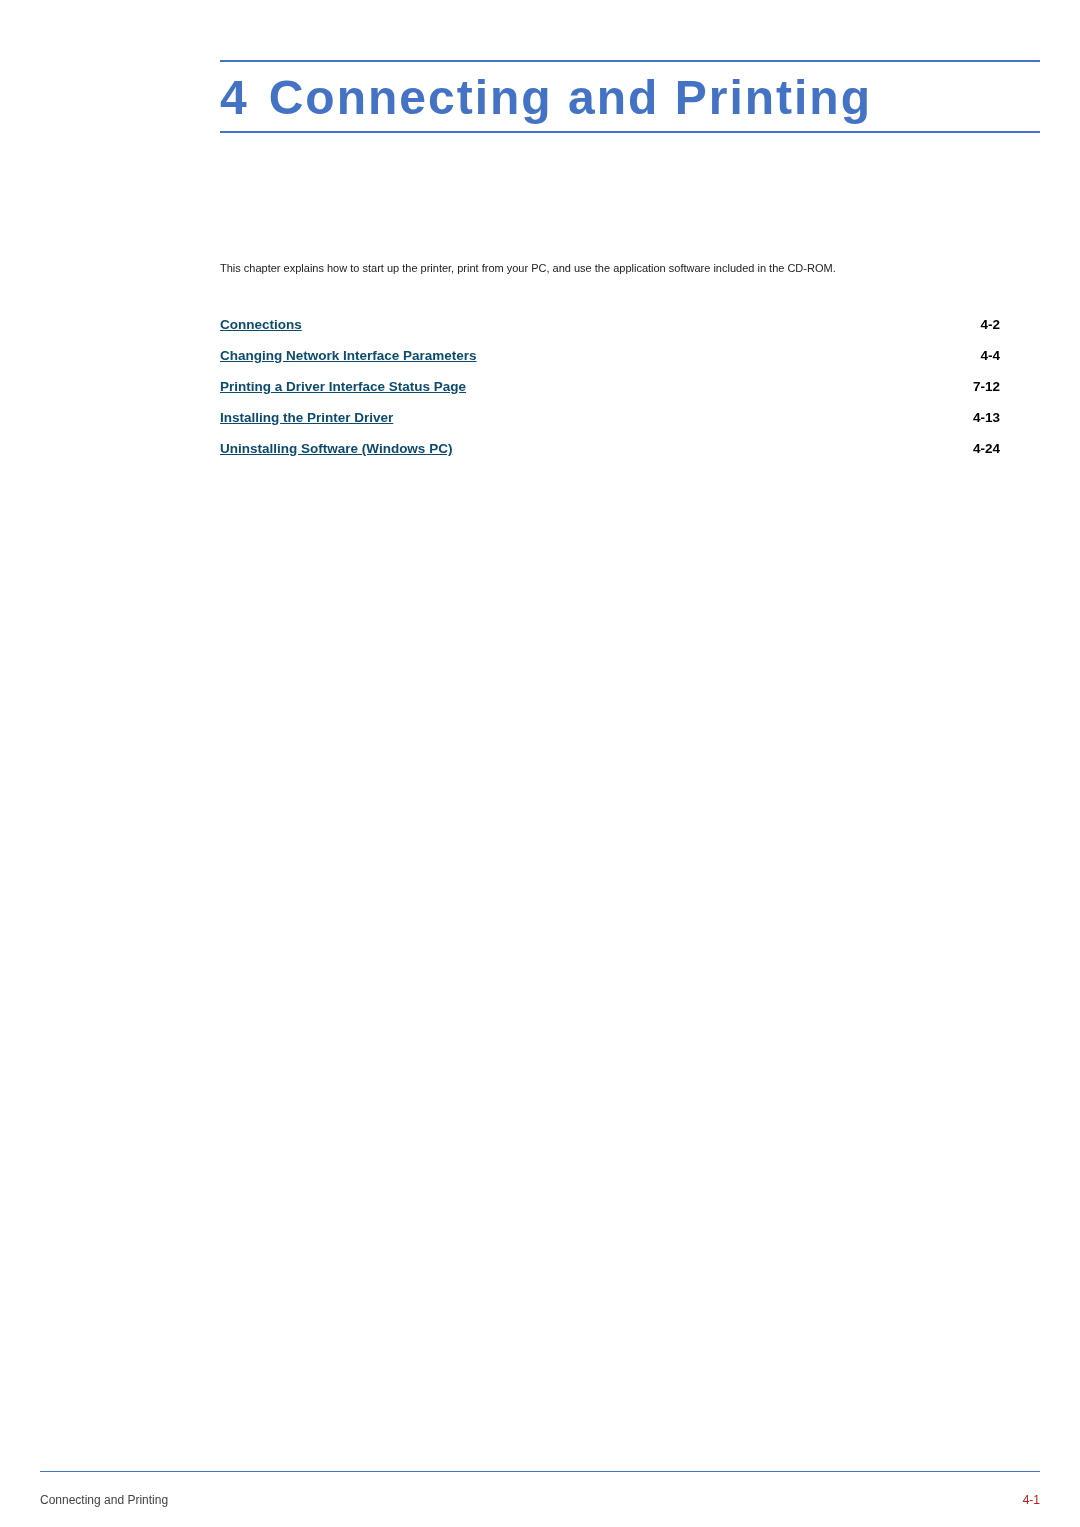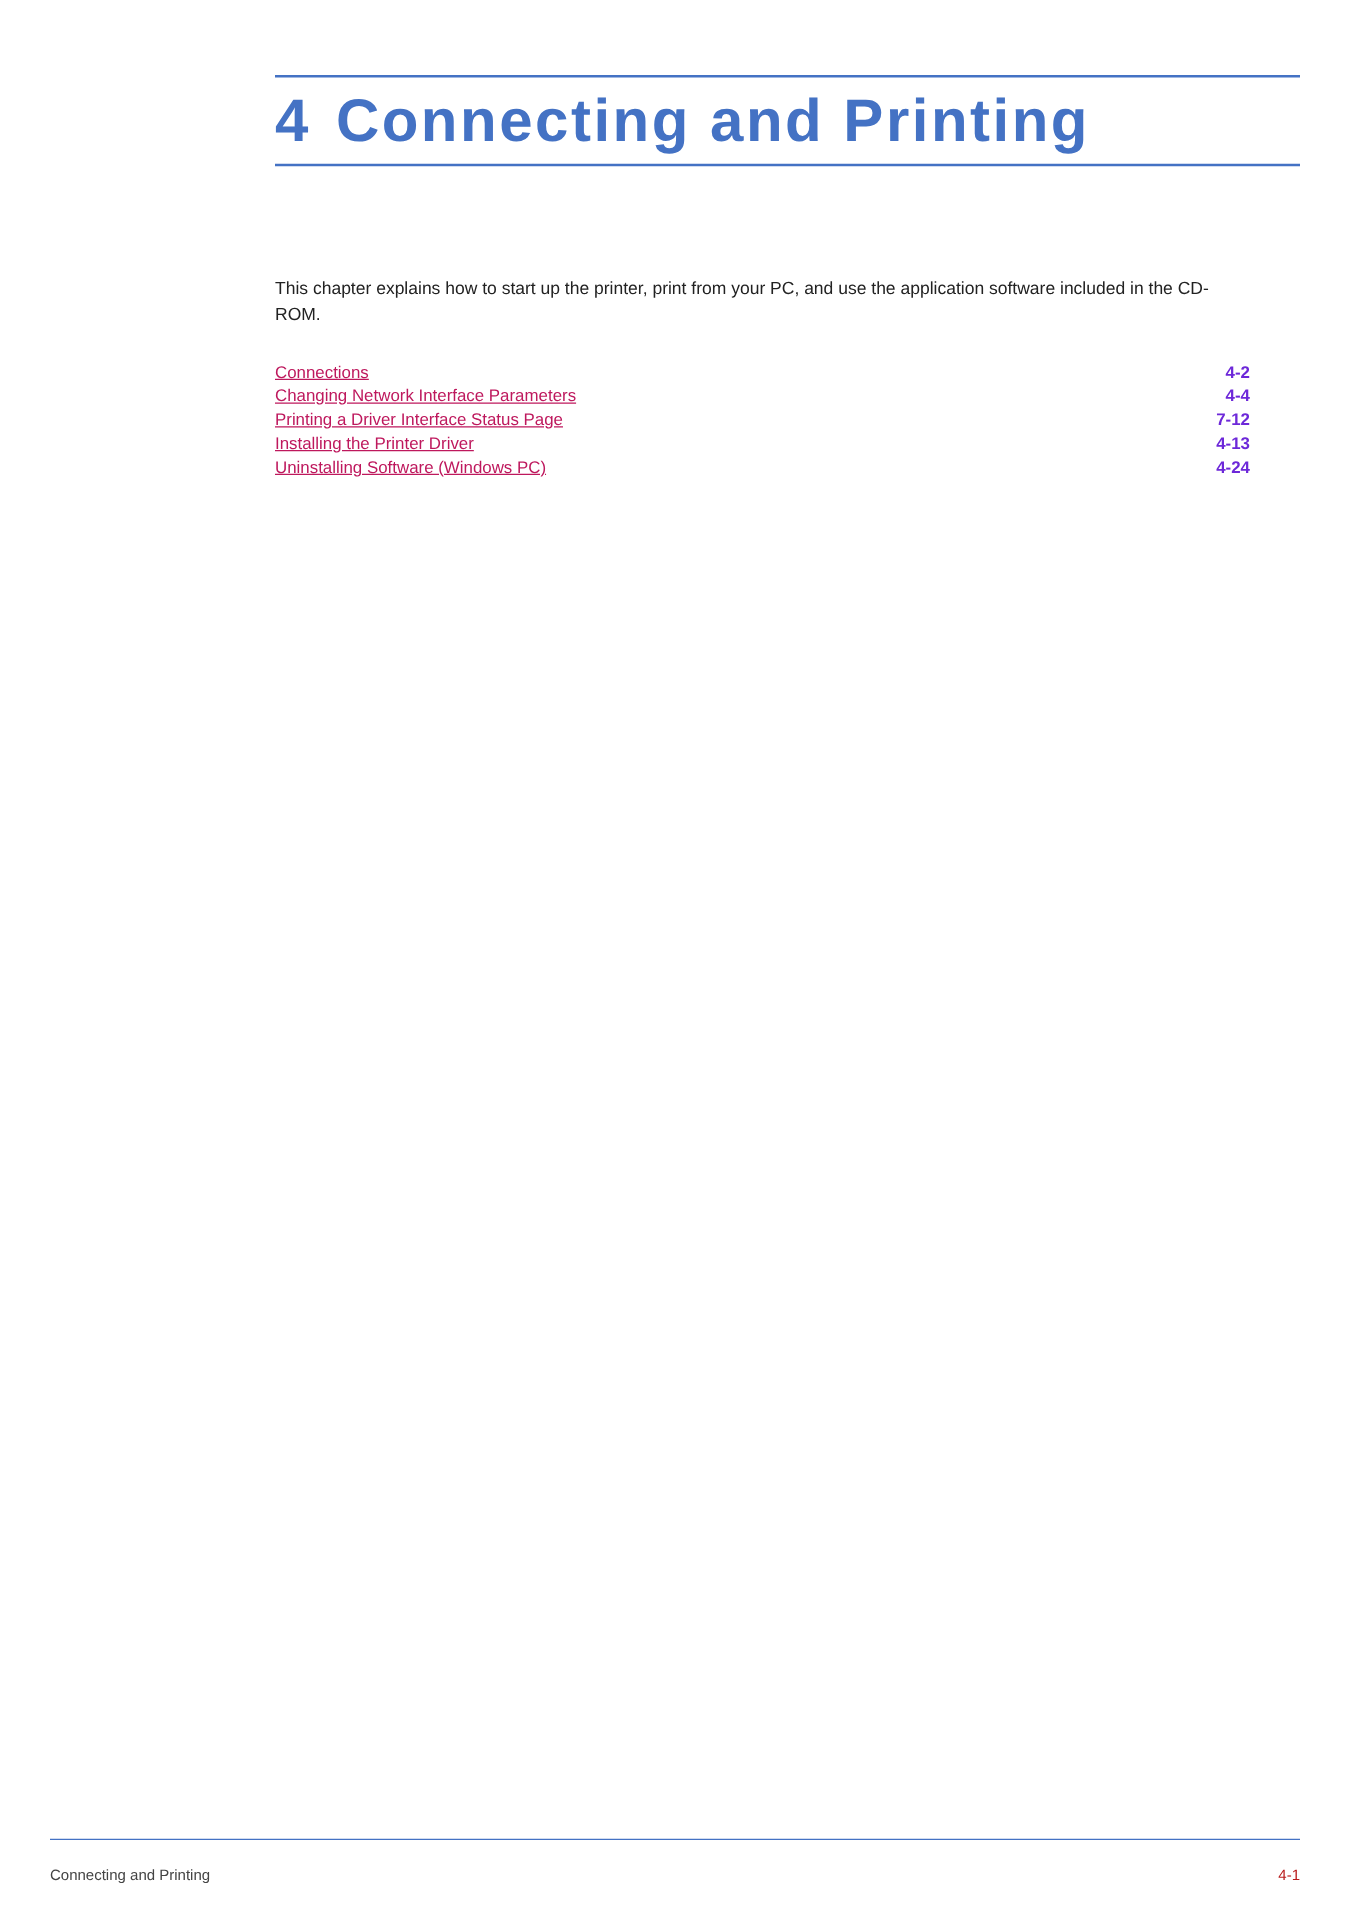--- a/index.html
+++ b/index.html
@@ -84,47 +84,49 @@
 
     
     .content-area {
       position: absolute;
       top: 220px;
       left: 220px;
       right: 80px;
     }
 
     .intro-text {
-      font-size: 14px;
+      font-size: 11px;
       color: #222222;
       line-height: 1.5;
       margin-bottom: 28px;
+      margin-top: 40px;
     }
 
     .toc-row {
       display: flex;
       justify-content: space-between;
       align-items: baseline;
       margin-bottom: 4px;
     }
 
     .toc-link {
       font-size: 13.5px;
-      color: #be185d;
-      font-weight: normal;
+      color: #0c4a6e;
+      font-weight: bold;
       text-decoration: underline;
       cursor: pointer;
     }
 
     .toc-page {
       font-size: 13.5px;
-      color: #6d28d9;
+      color: #000000;
       font-weight: bold;
       min-width: 60px;
       text-align: right;
+      margin-top: 12px;
     }
 
     
     .footer {
       position: absolute;
       bottom: 20px;
       left: 40px;
       right: 40px;
       display: flex;
       justify-content: space-between;

